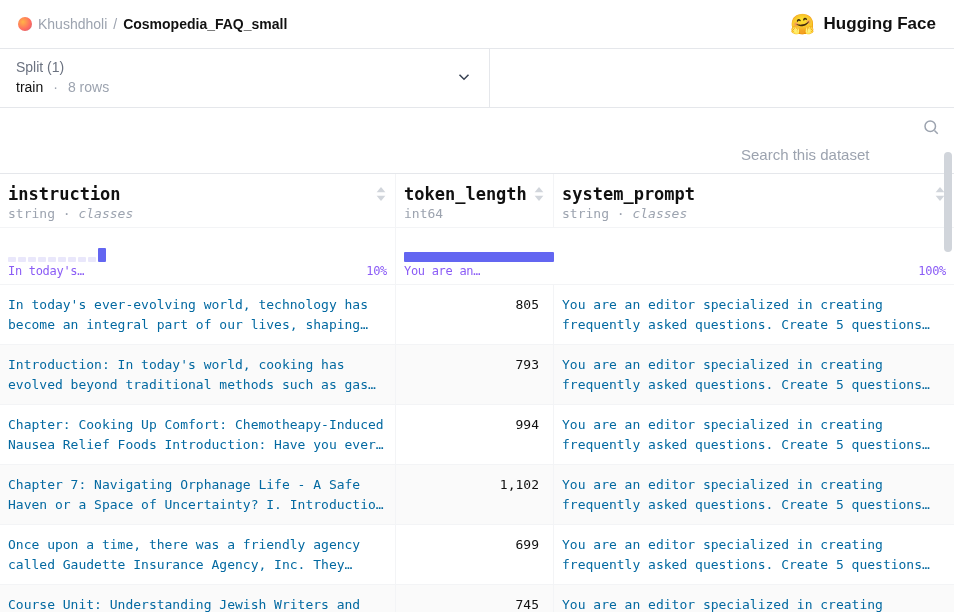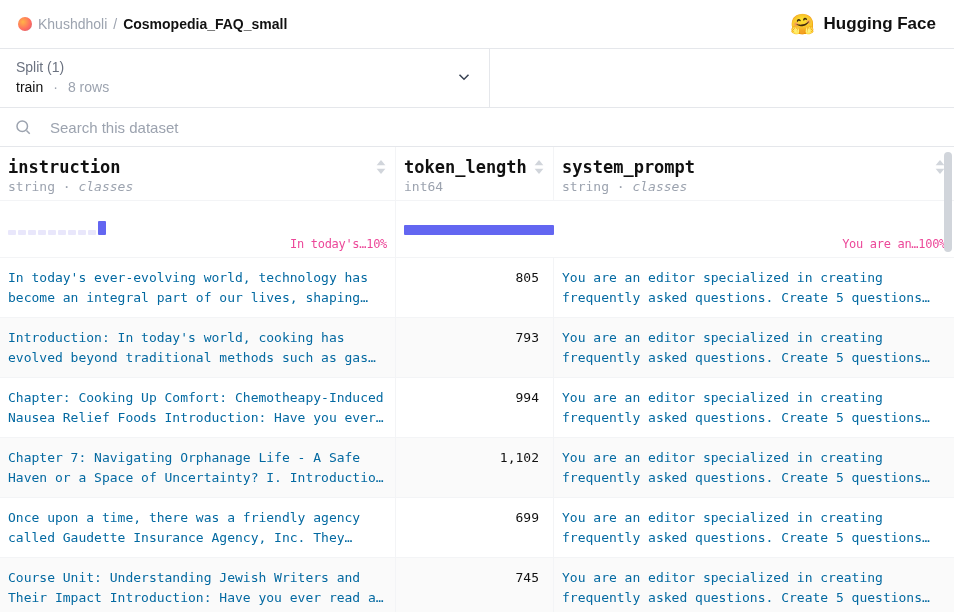--- a/index.html
+++ b/index.html
@@ -17,21 +17,21 @@
 
 .toolbar { display: flex; border-bottom: 1px solid #e5e7eb; }
 .split-box { width: 490px; padding: 10px 16px 12px; border-right: 1px solid #e5e7eb; display: flex; align-items: center; justify-content: space-between; }
 .split-left { display: flex; flex-direction: column; gap: 4px; }
 .split-label { color: #6b7280; font-size: 14px; }
 .split-value { display: flex; gap: 10px; font-size: 14px; }
 .dot-sep { color: #9ca3af; }
 .rows-count { color: #9ca3af; }
 .chevron-icon { width: 18px; height: 18px; color: #374151; }
 
-.search-row { border-bottom: 1px solid #e5e7eb; padding: 10px 14px; display: flex; align-items: flex-end; gap: 18px; }
+.search-row { border-bottom: 1px solid #e5e7eb; padding: 10px 14px; display: flex; align-items: flex-end; gap: 10px; flex-direction: column; }
 .search-icon { width: 18px; height: 18px; color: #9ca3af; }
 .search-input { border: none; outline: none; font-size: 15px; flex: 1; color: #374151; }
 .search-input::placeholder { color: #9ca3af; }
 
 .table-head { display: flex; border-bottom: 1px solid #f3f4f6; position: relative; }
 .col { border-right: 1px solid #f3f4f6; padding: 10px 8px 6px; display: flex; flex-direction: column; gap: 2px; position: relative; }
 .col:last-child { border-right: none; }
 .col-instruction { width: 396px; }
 .col-token { width: 158px; }
 .col-prompt { flex: 1; }
@@ -41,21 +41,21 @@
 .col-type .classes { font-style: italic; }
 .sort-icon { width: 12px; height: 14px; color: #d1d5db; }
 
 .hist-row { display: flex; border-bottom: 1px solid #f3f4f6; }
 .hist-cell { border-right: 1px solid #f3f4f6; padding: 4px 8px 6px; display: flex; flex-direction: column; gap: 2px; justify-content: flex-end; }
 .hist-cell:last-child { border-right: none; }
 .bars { display: flex; align-items: flex-end; gap: 2px; height: 30px; }
 .bar { width: 8px; background: #e9e7fb; border-radius: 1px; }
 .bar.hi { background: #6366f1; }
 .bar.w { width: 150px; height: 10px; }
-.hist-label { display: flex; justify-content: flex-end; font-size: 12px; color: #ec4899; }
+.hist-label { display: flex; justify-content: space-between; font-size: 12px; color: #8b5cf6; }
 .hist-label .mono { letter-spacing: -0.3px; }
 
 .rows { }
 .row { display: flex; border-bottom: 1px solid #f3f4f6; }
 .row:nth-child(even) { background: #fafafa; }
 .cell { border-right: 1px solid #f3f4f6; padding: 10px 8px; font-size: 13px; line-height: 1.5; }
 .cell:last-child { border-right: none; }
 .cell-instr { width: 396px; overflow: hidden; }
 .cell-tok { width: 158px; text-align: right; padding-right: 14px; }
 .cell-sys { flex: 1; overflow: hidden; }

